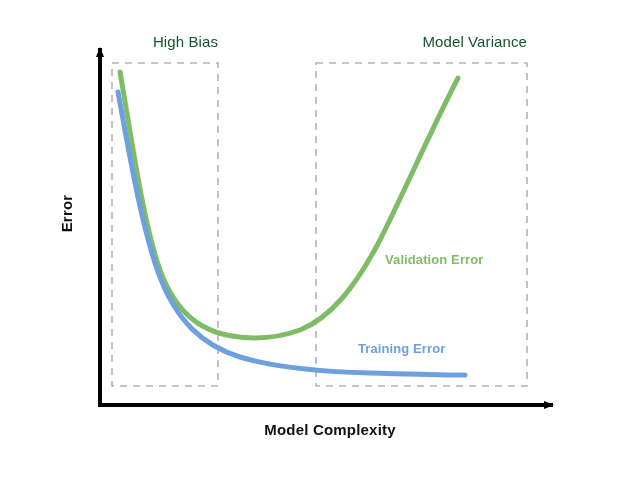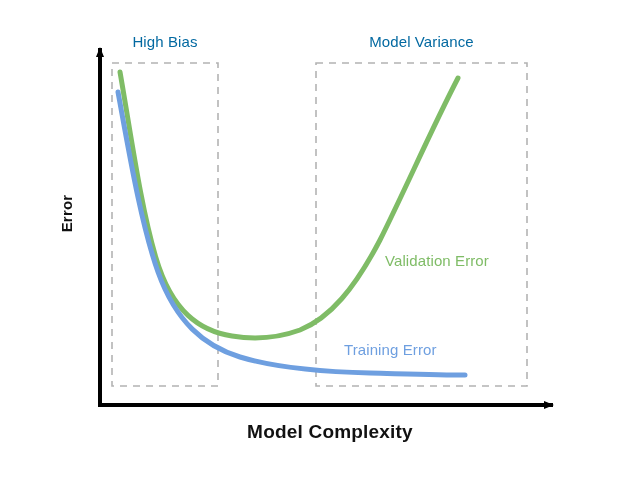--- a/index.html
+++ b/index.html
@@ -26,57 +26,57 @@
     position: absolute;
     left: 0;
     top: 0;
     width: 640px;
     height: 479px;
   }
   .region-label {
     position: absolute;
     font-size: 15px;
     font-weight: 400;
-    color: #0369a1;
+    color: #14532d;
     white-space: nowrap;
-    text-align: center;
+    text-align: right;
     letter-spacing: 0.1px;
   }
   #label-high-bias {
     left: 112px;
     top: 33px;
     width: 106px;
   }
   #label-high-variance {
     left: 316px;
     top: 33px;
     width: 211px;
   }
   .series-label {
     position: absolute;
-    font-size: 15px;
-    font-weight: normal;
+    font-size: 13px;
+    font-weight: bold;
     white-space: nowrap;
     letter-spacing: 0.1px;
   }
   #label-validation-error {
     left: 385px;
     top: 252px;
   }
   #label-training-error {
-    left: 344px;
+    left: 358px;
     top: 341px;
   }
   #label-x-axis {
     position: absolute;
     left: 130px;
     top: 421px;
     width: 400px;
     text-align: center;
-    font-size: 19px;
+    font-size: 15px;
     font-weight: bold;
     color: #111111;
     letter-spacing: 0.2px;
     white-space: nowrap;
   }
   #label-y-axis {
     position: absolute;
     left: 36px;
     top: 205px;
     width: 60px;

